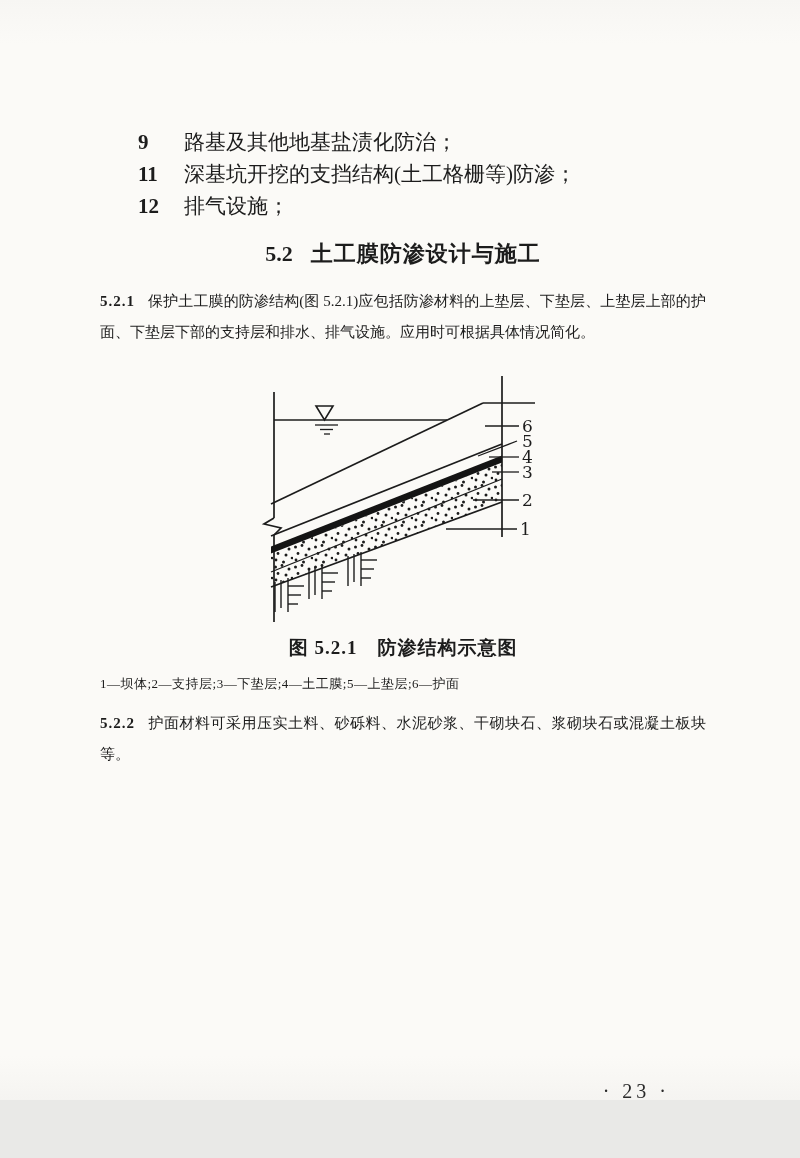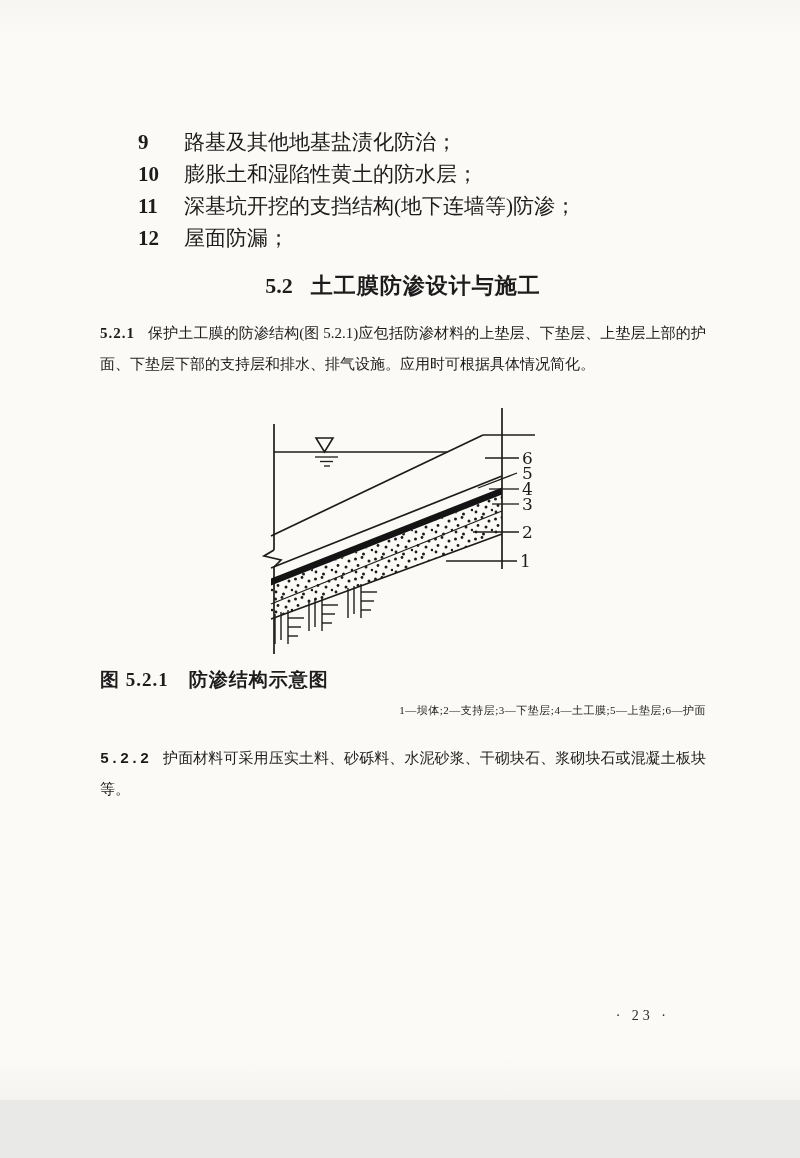--- a/index.html
+++ b/index.html
@@ -19,48 +19,45 @@
   
   .sec-head{margin-top:15px;text-align:center;font-size:22px;font-weight:700;line-height:34px;letter-spacing:1px;}
   .sec-head .sec-num{margin-right:18px;letter-spacing:0;}
   
   p.clause{margin:0;font-size:15px;line-height:31px;text-align:justify;}
   p.clause.first{margin-top:15px;}
   p.clause .cnum{font-weight:700;margin-right:13px;letter-spacing:1px;}
   
   .figure{margin-top:16px;text-align:center;}
   .figure svg{display:block;margin:0 auto;}
-  .fig-caption{margin-top:6px;text-align:left;font-size:19px;font-weight:700;letter-spacing:1px;line-height:24px;}
-  .fig-legend{margin-top:6px;text-align:right;font-size:11px;line-height:24px;letter-spacing:.5px;}
-  .clauses-block{margin-top:22px;font-family:Liberation Mono, monospace;}
+  .fig-caption{margin-top:6px;text-align:center;font-size:19px;font-weight:700;letter-spacing:1px;line-height:24px;}
+  .fig-legend{margin-top:12px;text-align:left;font-size:13px;line-height:24px;letter-spacing:.5px;}
+  .clauses-block{margin-top:12px;}
   
   .dline{stroke:#1c1c1c;stroke-width:1.7;fill:none;}
   .dthin{stroke:#1c1c1c;stroke-width:1.3;fill:none;}
   .dlabel{font:17px "DejaVu Serif","Liberation Serif",serif;fill:#1c1c1c;}
   
-  .page-num{position:absolute;top:1008px;right:130px;font-size:14px;letter-spacing:4px;color:#2a2a2a;}
+  .page-num{position:absolute;top:1080px;right:130px;font-size:20px;letter-spacing:4px;color:#2a2a2a;}
 </style>
 </head>
 <body>
 
 <div class="page">
   <div class="content">
 
     <div class="doc-list">
       <div class="li">
         <span class="li-num">9</span><span>路基及其他地基盐渍化防治；</span>
       </div>
       <div class="li">
-        <span class="li-num">10</span><span>膨胀土和湿陷性黄土的防水层；</span>
+        <span class="li-num">11</span><span>深基坑开挖的支挡结构(土工格栅等)防渗；</span>
       </div>
       <div class="li">
-        <span class="li-num">11</span><span>深基坑开挖的支挡结构(地下连墙等)防渗；</span>
-      </div>
-      <div class="li">
-        <span class="li-num">12</span><span>屋面防漏；</span>
+        <span class="li-num">12</span><span>排气设施；</span>
       </div>
     </div>
 
     <div class="sec-head">
       <span class="sec-num">5.2</span><span>土工膜防渗设计与施工</span>
     </div>
 
     <p class="clause first">
       <b class="cnum">5.2.1</b><span>保护土工膜的防渗结构(图 5.2.1)应包括防渗材料的上垫层、下垫层、上垫层上部的护面、下垫层下部的支持层和排水、排气设施。应用时可根据具体情况简化。</span>
     </p>

